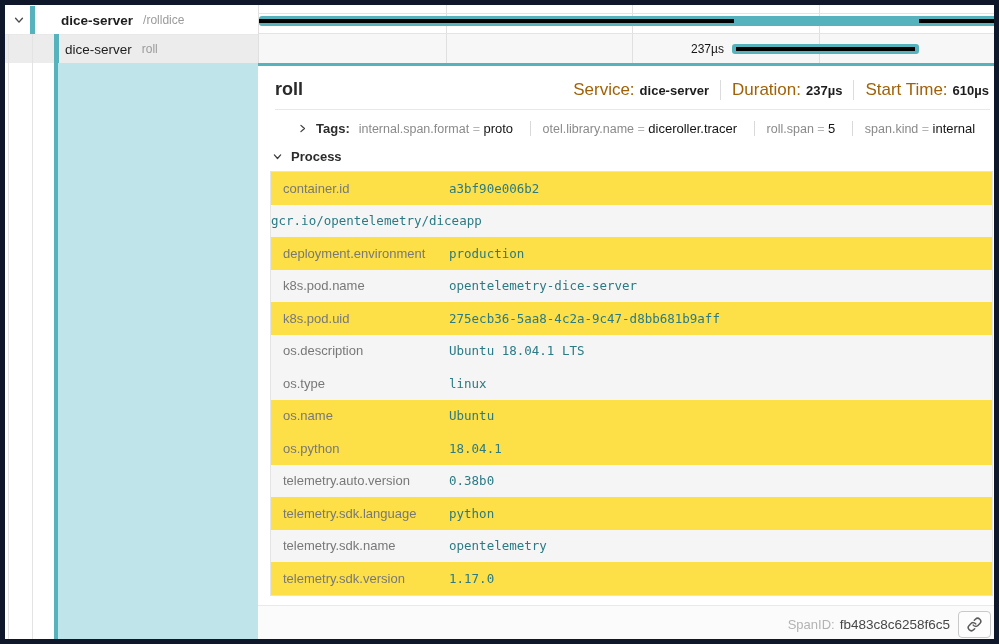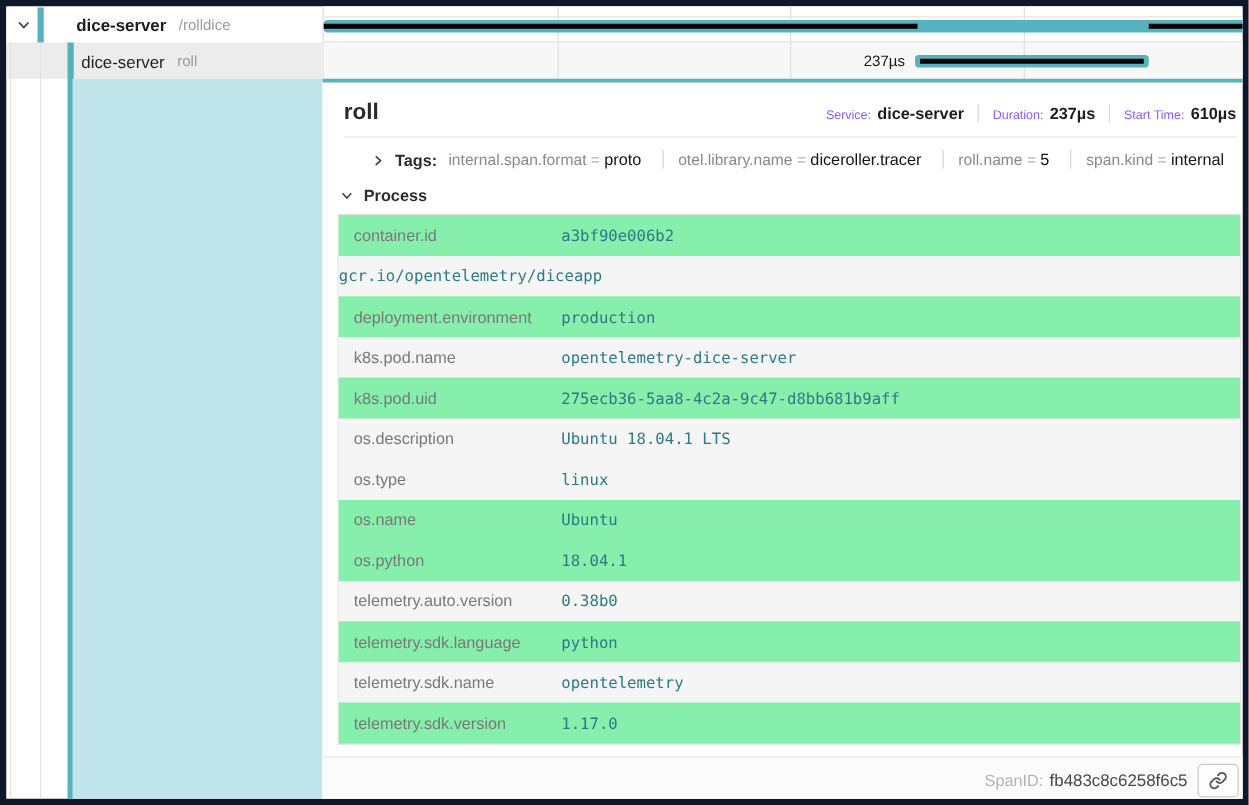--- a/index.html
+++ b/index.html
@@ -40,34 +40,34 @@
   .bar-label{position:absolute;top:37px;left:0;width:calc(63.4% - 8px);text-align:right;
     font-size:12px;color:#161616;line-height:14px;}
   
   .detail-panel{position:absolute;left:253px;top:58px;width:746px;height:579px;background:#fff;
     border-top:3px solid #56b2bc;box-sizing:border-box;}
   .dp-header{display:flex;align-items:baseline;padding:13px 15px 0 17px;}
   .dp-title{font-size:18px;font-weight:600;color:#2a2a2a;}
   .dp-meta{margin-left:auto;display:flex;align-items:baseline;}
   .meta-item{display:flex;align-items:baseline;}
   .meta-item + .meta-item{border-left:1px solid #dcdcdc;margin-left:11px;padding-left:11px;}
-  .meta-label{font-size:10px;color:#8b5cf6;margin-right:5px;}
+  .meta-label{font-size:17px;color:#a16207;margin-right:5px;}
   .meta-value{font-size:13px;font-weight:700;color:#1c1c1c;}
   .dp-divider{height:1px;background:#e8e8e8;margin:9px 14px 0 17px;}
   .tags-row{display:flex;align-items:center;padding:9px 10px 0 13px;cursor:pointer;margin-left:25px;}
   .section-chev{width:13px;height:13px;display:flex;align-items:center;justify-content:center;margin-right:7px;flex:0 0 auto;}
   .section-label{font-size:13px;font-weight:700;color:#2c2c2c;margin-right:9px;}
   .tag-item{display:inline-block;font-size:12.5px;white-space:nowrap;}
   .tag-item + .tag-item{border-left:1px solid #d9d9d9;margin-left:12px;padding-left:12px;}
   .tag-key{color:#8a8a8a;}
   .tag-eq{color:#b5b5b5;}
   .tag-val{color:#141414;font-size:13px;}
   .process-row{display:flex;align-items:center;padding:12px 10px 0 13px;cursor:pointer;}
   .kv-table{margin:7px 11px 0 12px;border:1px solid #e4e4e4;background:#fff;}
-  .kv-row{display:flex;align-items:center;height:32.5px;background:#86efac;}
+  .kv-row{display:flex;align-items:center;height:32.5px;background:#fde047;}
   .kv-row.alt{background:#f5f5f5;}
   .kv-key{width:166px;flex:0 0 auto;padding-left:12px;font-size:13px;color:#787878;}
   .kv-val{font-family:"DejaVu Sans Mono",monospace;font-size:12.5px;color:#2b7a84;}
   .dp-footer{position:absolute;left:0;right:4px;bottom:0;height:37px;background:#fbfbfb;
     border-top:1px solid #e9e9e9;display:flex;align-items:center;justify-content:flex-end;padding-right:9px;box-sizing:border-box;}
   .footer-label{font-size:13px;color:#b3b3b3;margin-right:5px;}
   .footer-value{font-size:13.5px;color:#474747;margin-right:8px;}
   .link-btn{width:33px;height:27px;border:1px solid #c9c9c9;border-radius:4px;background:#fdfdfd;
     display:flex;align-items:center;justify-content:center;cursor:pointer;padding:0;}
   
@@ -146,21 +146,21 @@
           </svg>
       </span>
       <span class="section-label">Tags:</span>
       <span>
         
       
           <span class="tag-item"><span class="tag-key">internal.span.format</span><span class="tag-eq"> = </span><span class="tag-val">proto</span></span>
         
           <span class="tag-item"><span class="tag-key">otel.library.name</span><span class="tag-eq"> = </span><span class="tag-val">diceroller.tracer</span></span>
         
-          <span class="tag-item"><span class="tag-key">roll.name</span><span class="tag-eq"> = </span><span class="tag-val">5</span></span>
+          <span class="tag-item"><span class="tag-key">roll.span</span><span class="tag-eq"> = </span><span class="tag-val">5</span></span>
         
           <span class="tag-item"><span class="tag-key">span.kind</span><span class="tag-eq"> = </span><span class="tag-val">internal</span></span>
         </span>
     </div>
 
     <div class="process-row">
       <span class="section-chev">
         <svg width="11" height="11" viewBox="0 0 14 14">
             <polyline points="3,5 7,9.5 11,5" fill="none" stroke="#3d3d3d" stroke-width="1.6" stroke-linecap="round" stroke-linejoin="round"></polyline>
           </svg>

